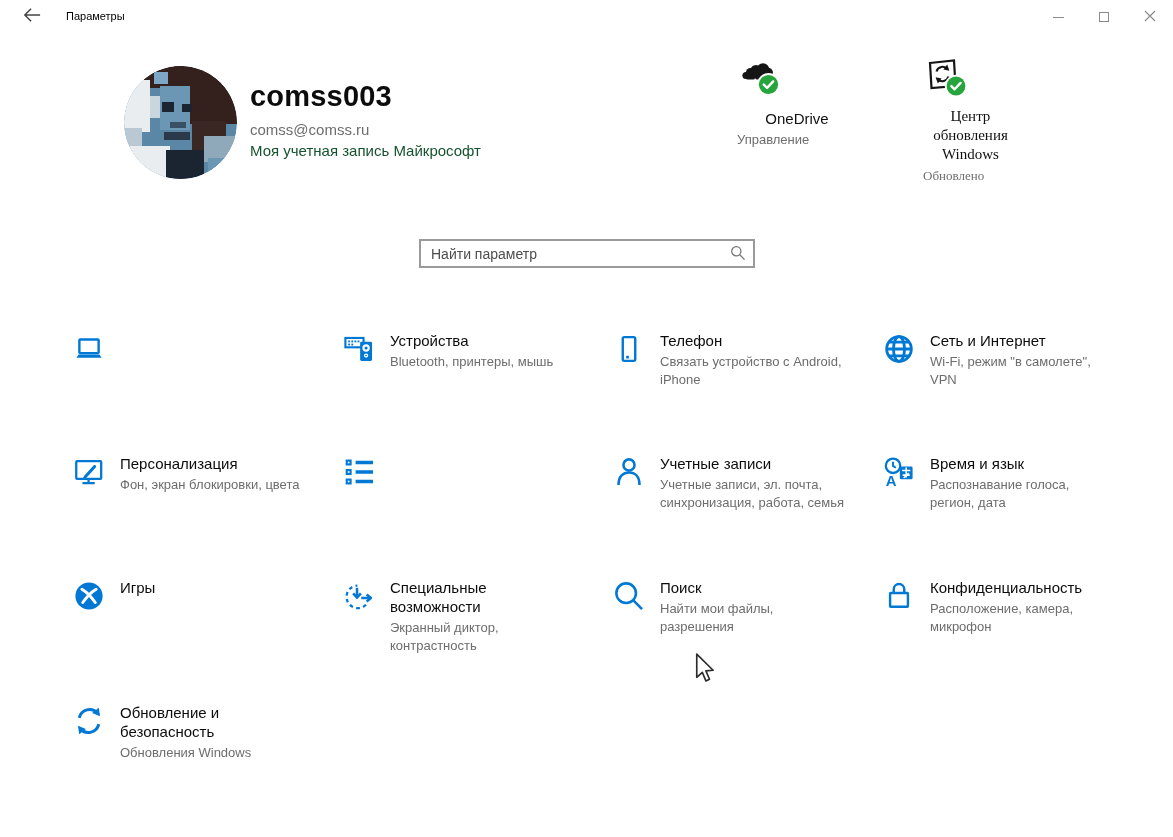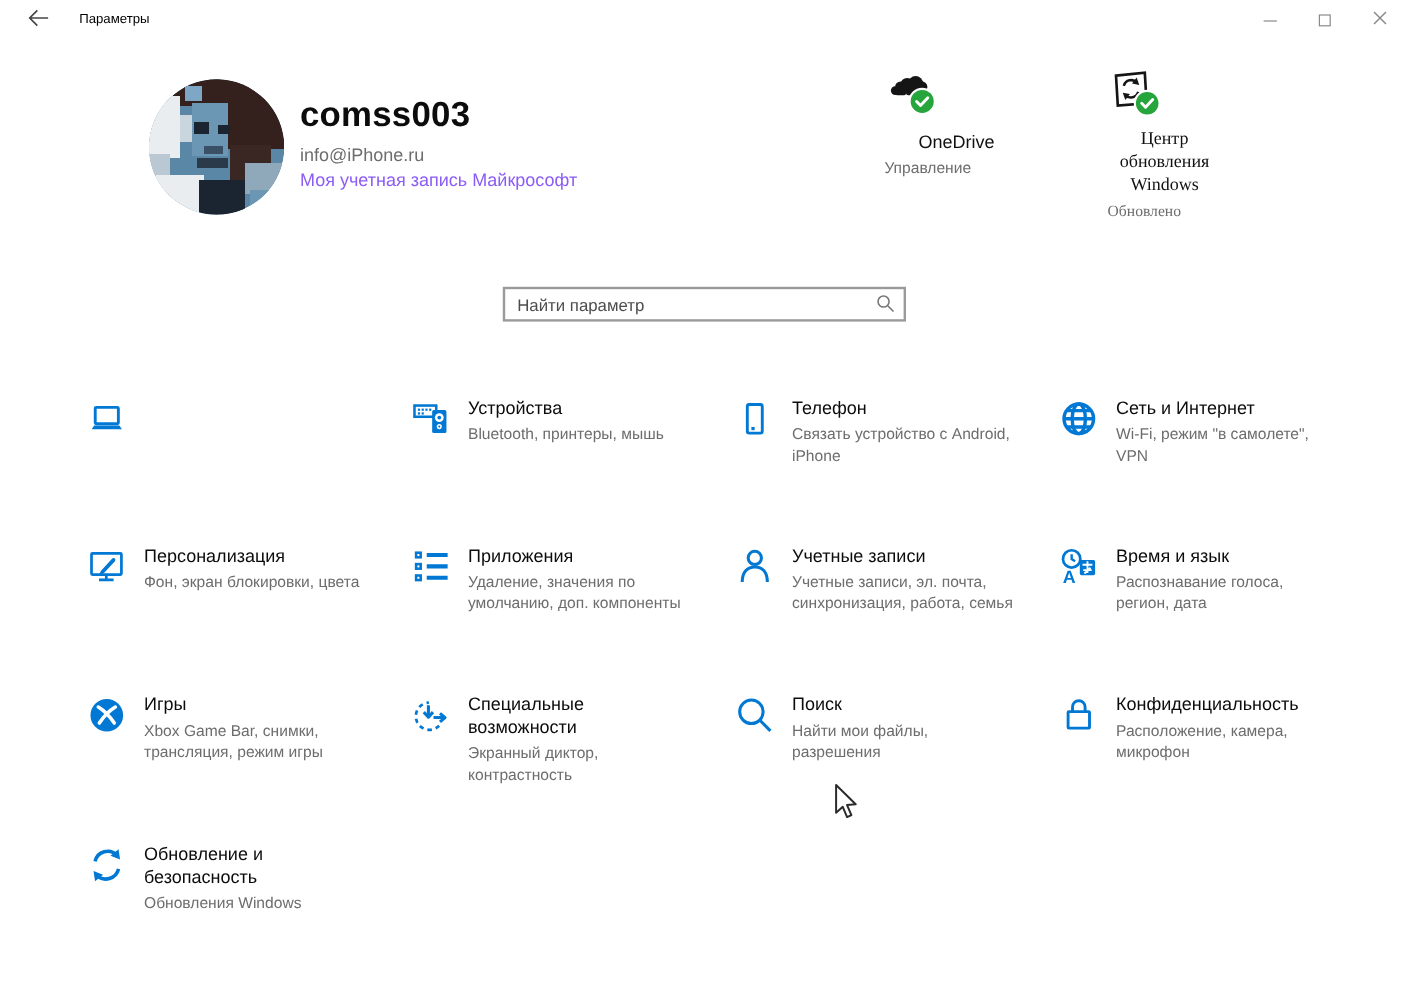--- a/index.html
+++ b/index.html
@@ -14,21 +14,21 @@
   .tb-title { position:absolute; left:66px; top:10px; font-size:11px; color:#000; }
   .caption-btns { position:absolute; right:0; top:0; height:34px; display:flex; }
   .cap-btn { width:46px; height:34px; display:flex; align-items:center; justify-content:center; color:#6d6d6d; }
   .min-glyph { width:11px; height:0; border-top:1px solid #8a8a8a; }
   .max-glyph { width:10px; height:10px; border:1px solid #8a8a8a; }
 
   
   .avatar { position:absolute; left:124px; top:66px; width:113px; height:113px; border-radius:50%; overflow:hidden; }
   .profile-name { position:absolute; left:250px; top:80px; font-size:29px; font-weight:700; color:#0c0c0c; letter-spacing:0.2px;text-align:center; }
   .profile-email { position:absolute; left:250px; top:121px; font-size:15px; color:#6d6d6d; }
-  .profile-link { position:absolute; left:250px; top:142px; font-size:15px; color:#8b5cf6; cursor:pointer; }
+  .profile-link { position:absolute; left:250px; top:142px; font-size:15px; color:#14532d; cursor:pointer; }
 
   
   .status-tile { position:absolute; cursor:pointer; }
   .status-tile .sicon { position:relative; display:block; width:44px; height:44px; }
   .status-title { font-size:15px; color:#111; line-height:19px; margin-top:7px;text-align:center; }
   .status-sub { font-size:13px; color:#6d6d6d; margin-top:4px; }
   #tile-onedrive { left:737px; top:58px; width:120px; }
   #tile-winupdate { left:923px; top:56px; width:100px;font-family:Liberation Serif, serif; }
   #tile-winupdate .status-title { width:95px; }
 
@@ -115,21 +115,21 @@
         <rect x="46" y="56" width="16" height="6" fill="#3a5066"></rect>
         <rect x="40" y="66" width="26" height="8" fill="#2a3a4a"></rect>
         <rect x="42" y="84" width="38" height="29" fill="#1b2531"></rect>
         <rect x="80" y="70" width="33" height="26" fill="#8fa9ba"></rect>
         <rect x="84" y="92" width="29" height="21" fill="#6b97b5"></rect>
         <rect x="30" y="6" width="14" height="12" fill="#7da7c4"></rect>
       </g>
     </svg>
   </div>
   <div class="profile-name">comss003</div>
-  <div class="profile-email">info@iPhone.ru</div>
+  <div class="profile-email">comss@comss.ru</div>
   <div class="profile-link">Моя учетная запись Майкрософт</div>
 
   <div class="status-tile" id="tile-onedrive">
     <span class="sicon">
       <svg width="44" height="44" viewBox="0 0 44 44">
         <g fill="#151515">
           <circle cx="9" cy="17.5" r="3.6"></circle>
             <circle cx="13.5" cy="14.5" r="4.6"></circle>
           <rect x="9" y="16" width="9" height="5.4" rx="1.5"></rect>
           <circle cx="19" cy="12.5" r="5.6"></circle>
@@ -257,24 +257,20 @@
             <rect x="2.6" y="16.6" width="4.2" height="4.2"></rect>
           </g>
         <g fill="#ffffff">
             <rect x="4.1" y="4.7" width="1.2" height="1.2"></rect>
             <rect x="4.1" y="11.4" width="1.2" height="1.2"></rect>
             <rect x="4.1" y="18.1" width="1.2" height="1.2"></rect>
           </g>
         <path d="M9.6 5.3 H21.9 M9.6 12 H21.9 M9.6 18.7 H21.9" stroke="#0078d4" stroke-width="2.4"></path>
       </svg>
     </span>
-    <div class="ttext">
-      <div class="ttitle">Приложения</div>
-      <div class="tsub">Удаление, значения по умолчанию, доп. компоненты</div>
-    </div>
   </div>
 
   <div class="tile c3 r2" id="t-accounts">
     <span class="cicon">
       <svg width="34" height="34" viewBox="0 0 24 24" fill="none" stroke="#0078d4" stroke-width="1.8">
         <circle cx="12" cy="7" r="3.9"></circle>
         <path d="M4.6 21.2 c0-6.2 3.3-8.9 7.4-8.9 s7.4 2.7 7.4 8.9"></path>
       </svg>
     </span>
     <div class="ttext">
@@ -301,21 +297,20 @@
 
   <div class="tile c1 r3" id="t-gaming">
     <span class="cicon">
       <svg width="34" height="34" viewBox="0 0 24 24">
         <circle cx="12" cy="12" r="9.6" fill="#0078d4"></circle>
         <path d="M7 7.2 C10 9 13.8 12.8 16.4 16.6 M17 7.2 C14 9 10.2 12.8 7.6 16.6" fill="none" stroke="#ffffff" stroke-width="2.1" stroke-linecap="round"></path>
       </svg>
     </span>
     <div class="ttext">
       <div class="ttitle">Игры</div>
-      <div class="tsub">Xbox Game Bar, снимки, трансляция, режим игры</div>
     </div>
   </div>
 
   <div class="tile c2 r3" id="t-ease">
     <span class="cicon">
       <svg width="34" height="34" viewBox="0 0 24 24" fill="none" stroke="#0078d4">
         <path d="M16.9 18.2 A8 8 0 1 1 10.9 4.6" stroke-width="1.6" stroke-dasharray="2.6 2.3"></path>
         <path d="M10.6 6.2 v6.6" stroke-width="1.8"></path>
         <path d="M7.9 10.2 L10.6 13.2 L13.3 10.2" stroke-width="1.8" stroke-linejoin="round"></path>
         <path d="M13.6 13.4 h6.2" stroke-width="1.8"></path>

